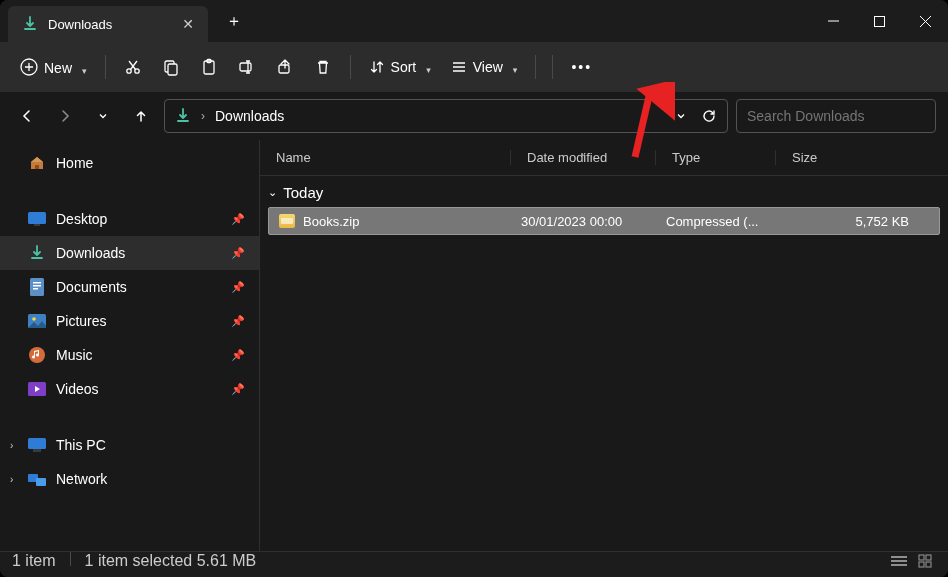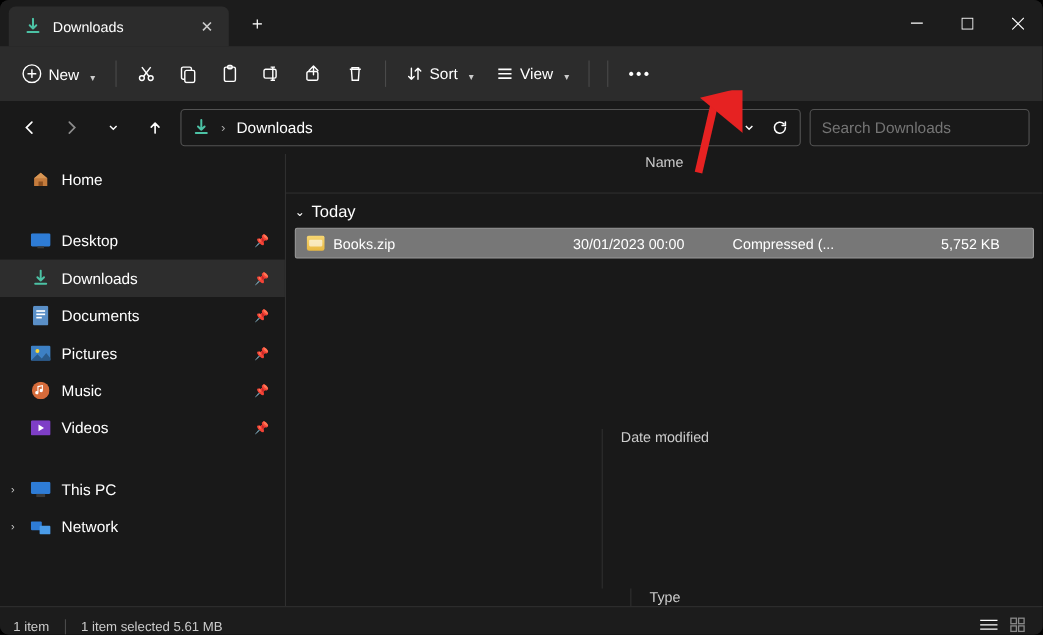--- a/index.html
+++ b/index.html
@@ -33,37 +33,37 @@
     .body { flex: 1; display: flex; background: #191919; overflow: hidden; }
     .sidebar { width: 260px; border-right: 1px solid #2f2f2f; padding-top: 6px; overflow-y: auto; }
     .side-item { display: flex; align-items: center; padding: 6px 10px 6px 28px; gap: 10px; color: #fff; font-size: 14px; position: relative; height: 34px; }
     .side-item.selected { background: #2d2d2d; }
     .side-item .pin { position: absolute; right: 14px; color: #8a8a8a; font-size: 11px; }
     .side-item .expand { position: absolute; left: 10px; color: #ccc; font-size: 10px; }
     .side-spacer { height: 22px; }
     .side-icon { width: 18px; height: 18px; display: flex; align-items: center; justify-content: center; flex-shrink: 0; }
     
     .main { flex: 1; display: flex; flex-direction: column; overflow: hidden; }
-    .colheaders { height: 36px; display: flex; align-items: center; border-bottom: 1px solid #2f2f2f; color: #ccc; font-size: 13px; position: relative; flex-direction: column; }
+    .colheaders { height: 36px; display: flex; align-items: center; border-bottom: 1px solid #2f2f2f; color: #ccc; font-size: 13px; position: relative; }
     .colheaders div { padding: 0 16px; }
     .col-name { flex: 0 0 250px; }
     .col-date { flex: 0 0 145px; border-left: 1px solid #2f2f2f; position: relative; }
     .col-type { flex: 0 0 120px; border-left: 1px solid #2f2f2f; }
     .col-size { flex: 1; border-left: 1px solid #2f2f2f; }
     
     .group-header { display: flex; align-items: center; padding: 4px 8px; color: #fff; font-size: 15px; gap: 6px; margin-top: 4px; }
     .file-row { display: flex; align-items: center; background: #777777; color: #fff; font-size: 13px; height: 28px; margin: 2px 8px; border: 1px solid #999; border-radius: 2px; }
     .file-row > div { padding: 0 10px; overflow: hidden; white-space: nowrap; text-overflow: ellipsis; }
     .f-name { flex: 0 0 242px; display: flex; align-items: center; gap: 8px; }
     .f-date { flex: 0 0 145px; }
     .f-type { flex: 0 0 120px; }
     .f-size { flex: 1; text-align: right; padding-right: 30px !important; }
     
     
-    .statusbar { height: 26px; background: #1c1c1c; border-top: 1px solid #2f2f2f; display: flex; align-items: flex-end; padding: 0 12px; color: #ccc; font-size: 12px; gap: 14px; }
+    .statusbar { height: 26px; background: #1c1c1c; border-top: 1px solid #2f2f2f; display: flex; align-items: flex-start; padding: 0 12px; color: #ccc; font-size: 16px; gap: 14px; }
     .status-sep { width: 1px; height: 14px; background: #4a4a4a; }
     .statusbar .viewbtns { margin-left: auto; display: flex; gap: 4px; }
     .viewbtn { width: 22px; height: 18px; display: flex; align-items: center; justify-content: center; }
     
     
     .arrow-annot { position: absolute; left: 625px; top: 82px; pointer-events: none; }
     
     .file-icon { width: 16px; height: 14px; background: linear-gradient(#f7d774,#e8b842); border-radius: 2px; position: relative; }
     .file-icon::before { content: ''; position: absolute; top: 4px; left: 2px; right: 2px; height: 6px; background: #fff; opacity: 0.6; border-radius: 1px; }
   </style>

